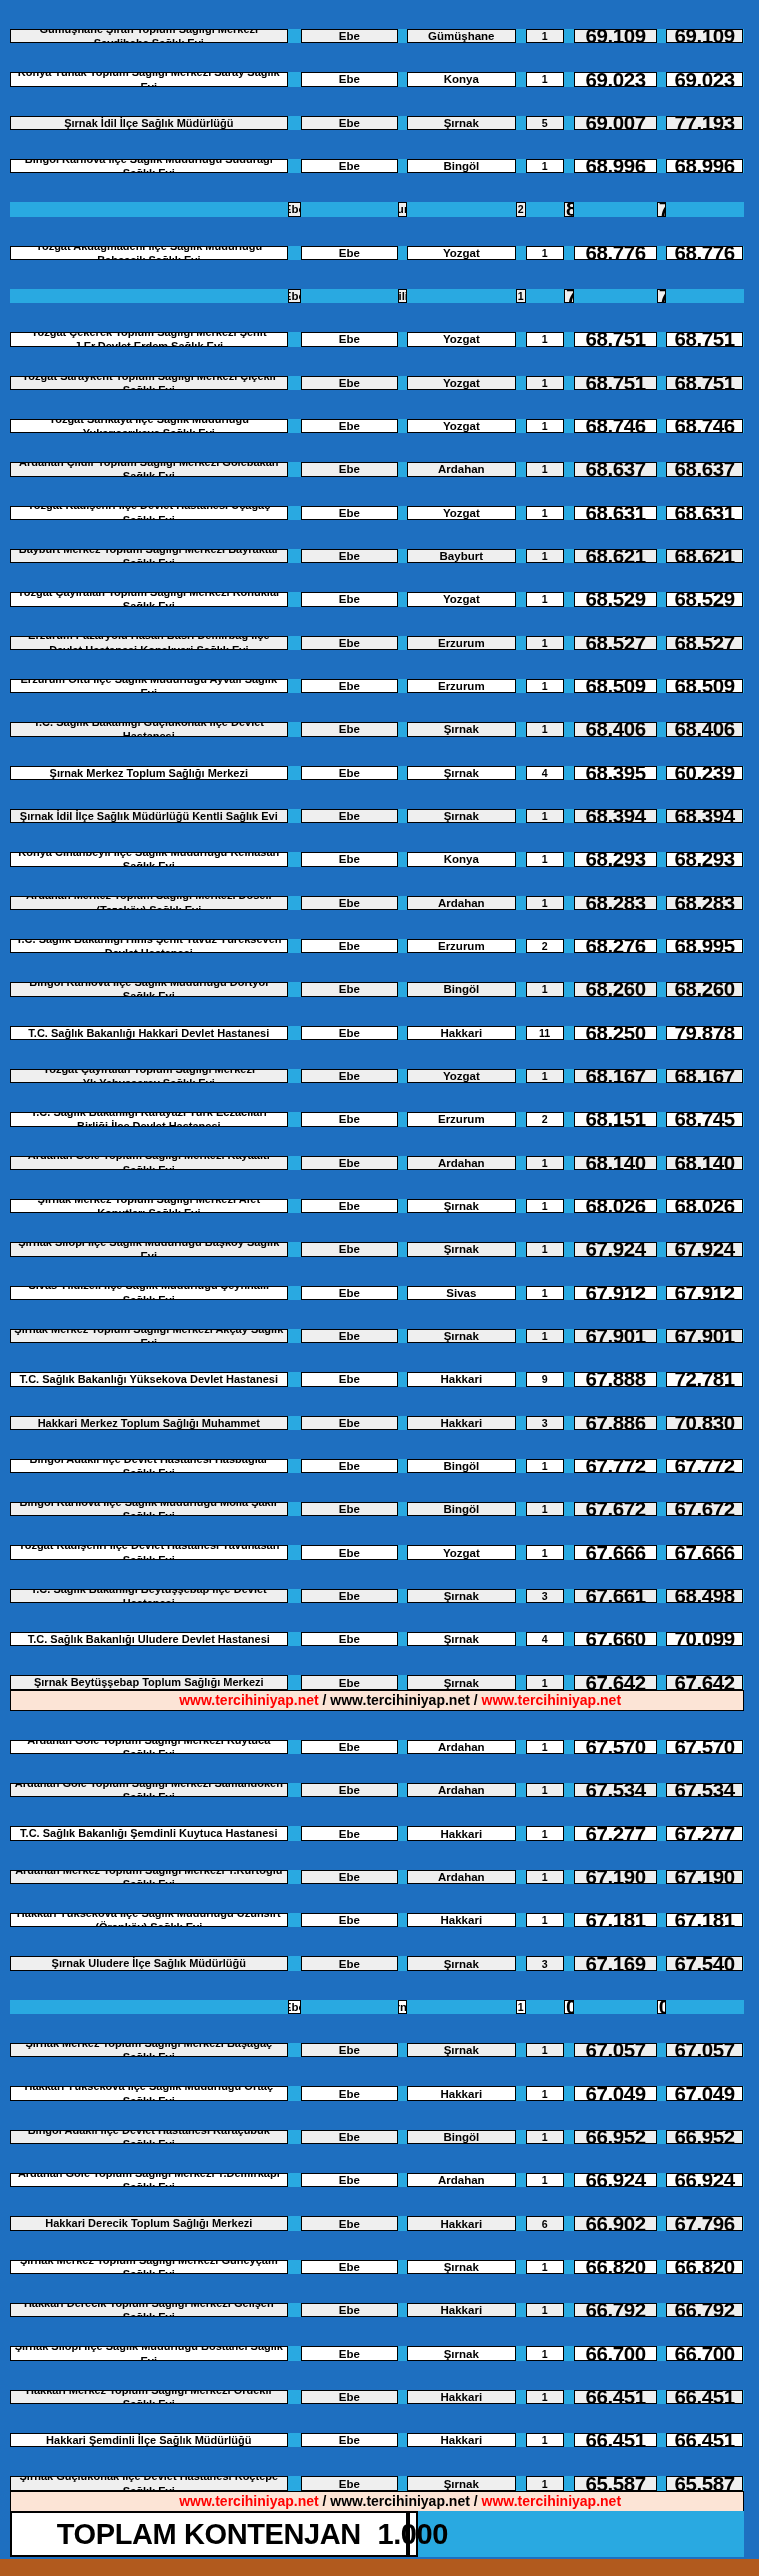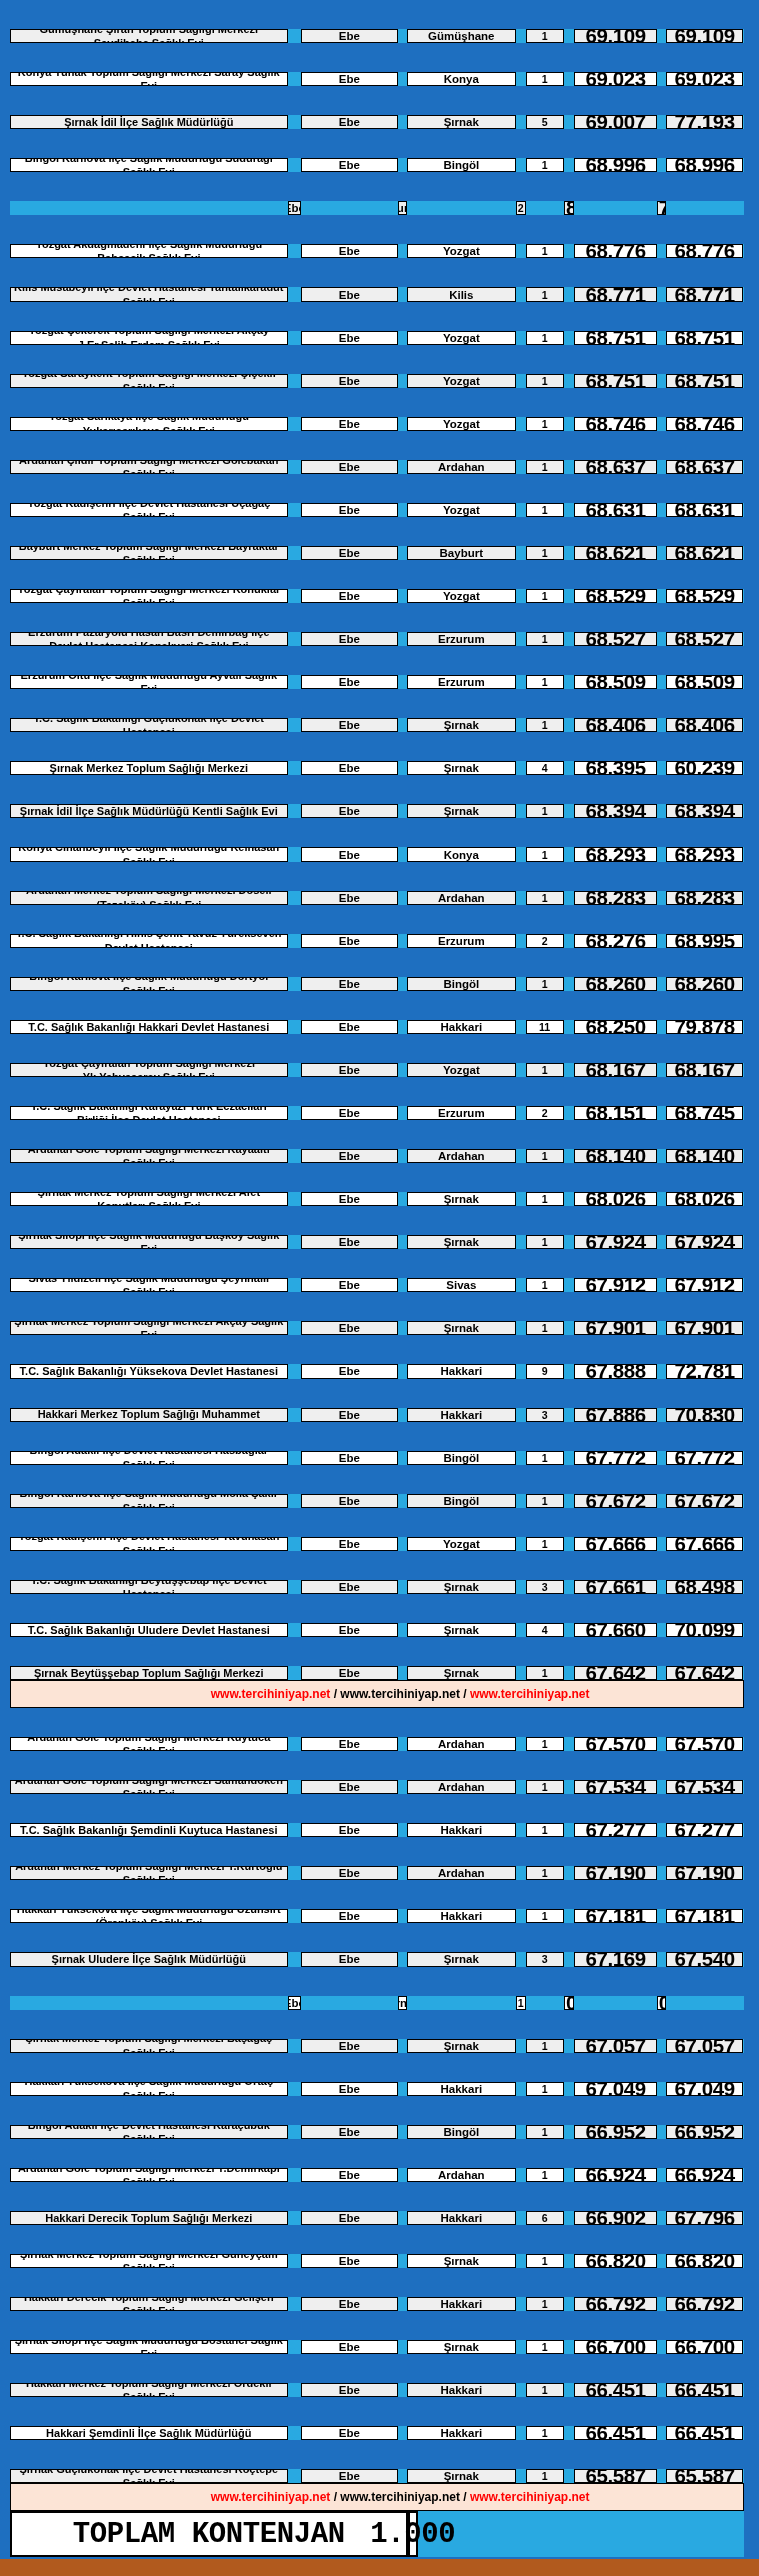--- a/index.html
+++ b/index.html
@@ -54,45 +54,44 @@
   }
   .row.odd .cell{background:var(--gray);}
   .row + .row .cell{border-top-width:0.8px;}
   .cell.institution{font-size:11px;line-height:1.3;padding:0.8px 3.3px;}
   .cell.title{font-size:11.5px;}
   .cell.province{font-size:11.5px;}
   .cell.quota{font-size:10.6px;}
   .cell.score{font-size:20.5px;letter-spacing:-0.4px;}
   
   .wm-row{
-    flex:none;height:28px;
+    flex:none;height:21px;
     background:var(--peach);
     border:1.2px solid var(--ink);
     border-left-width:0.8px;border-right-width:0.8px;
     display:flex;align-items:center;justify-content:center;
-    font-size:12px;font-weight:bold;
+    font-size:14px;font-weight:bold;
     white-space:pre;
     color:var(--ink);
     padding-left:46px;
   }
   .wm-row .red{color:var(--red);}
   
   .footer-row{
     flex:none;height:46px;
     display:grid;
     grid-template-columns:398px 9.8px 327px;
     background:var(--cyan);
   }
   .footer-cell{
     background:var(--white);
     border:2.5px solid var(--ink);
     display:flex;align-items:center;justify-content:center;
     font-weight:bold;font-size:29px;color:var(--ink);
     letter-spacing:-0.4px;
-    font-family:Liberation Mono, monospace;
   }
   .bottom-bar{
     flex:none;height:17px;width:100%;
     background:var(--brown);
   }
 </style>
 </head>
 <body>
 
 <div class="frame">
@@ -175,35 +174,34 @@
     <div class="cell province">Yozgat</div>
     <div></div>
     <div class="cell quota">1</div>
     <div></div>
     <div class="cell score">68.776</div>
     <div></div>
     <div class="cell score">68.776</div>
   </div>
 
   <div class="row odd">
-    <div class="cell institution">Kilis Musabeyli İlçe Devlet Hastanesi Tahtalıkaradut Sağlık Evi</div>
     <div></div>
     <div class="cell title">Ebe</div>
     <div></div>
     <div class="cell province">Kilis</div>
     <div></div>
     <div class="cell quota">1</div>
     <div></div>
     <div class="cell score">68.771</div>
     <div></div>
     <div class="cell score">68.771</div>
   </div>
 
   <div class="row">
-    <div class="cell institution">Yozgat Çekerek Toplum Sağlığı Merkezi Akçay J.Er.Salih Erdem Sağlık Evi</div>
+    <div class="cell institution">Yozgat Çekerek Toplum Sağlığı Merkezi Şehit J.Er.Devlet Erdem Sağlık Evi</div>
     <div></div>
     <div class="cell title">Ebe</div>
     <div></div>
     <div class="cell province">Yozgat</div>
     <div></div>
     <div class="cell quota">1</div>
     <div></div>
     <div class="cell score">68.751</div>
     <div></div>
     <div class="cell score">68.751</div>

